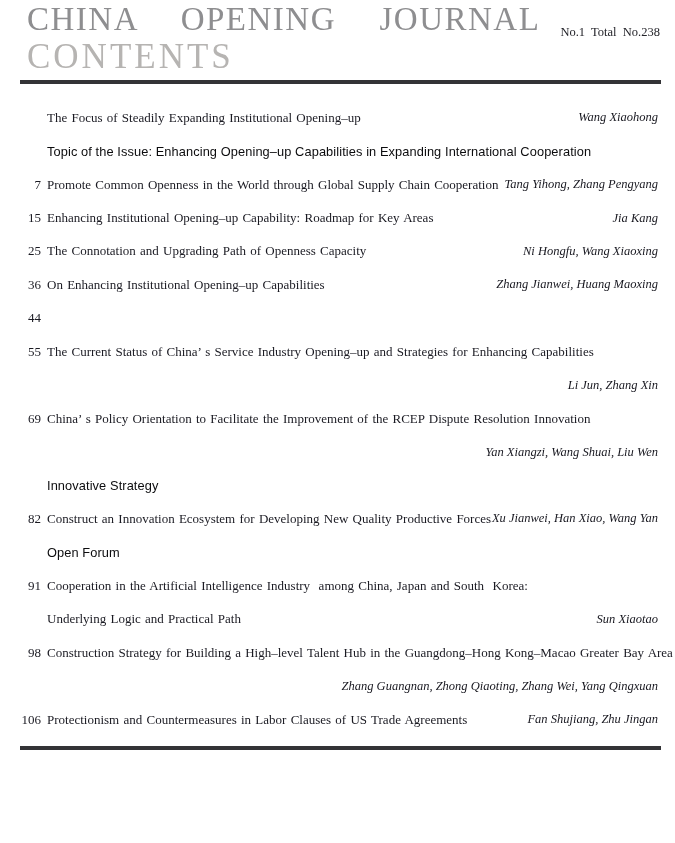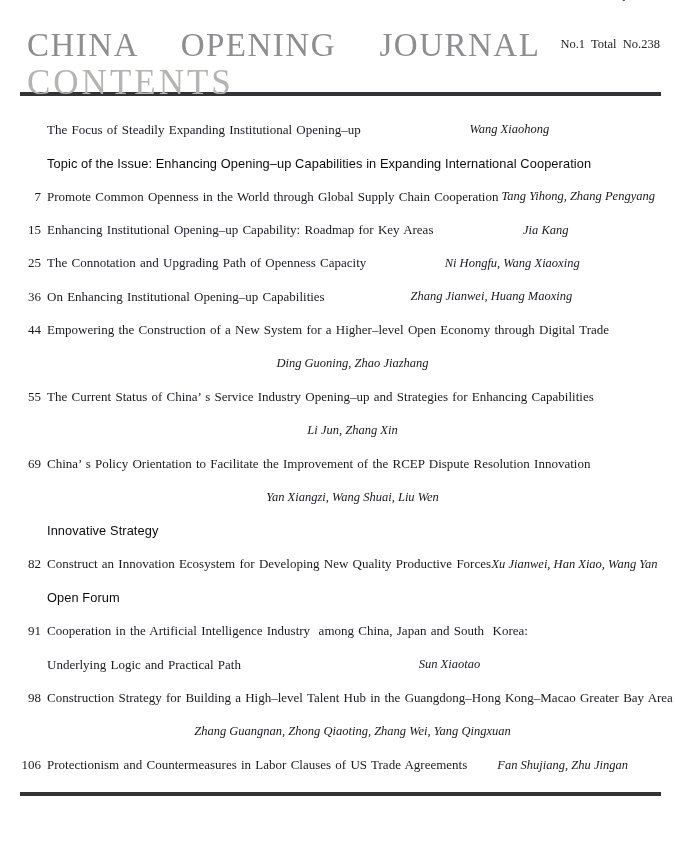--- a/index.html
+++ b/index.html
@@ -14,21 +14,21 @@
   *{margin:0;padding:0;box-sizing:border-box;}
   html,body{background:#fff;}
   .page{
     width:675px;height:843px;
     background:var(--page-bg);
     font-family:"Liberation Serif", serif;
     position:relative;overflow:hidden;
     margin:0 auto;
   }
   
-  .header{position:relative;padding:26px 15px 0 27px;height:92px;}
+  .header{position:relative;padding:0 15px 0 27px;height:80px;}
   .journal-title{
     font-size:33px;line-height:1.18;
     color:var(--journal-title-color);
     letter-spacing:1.5px;word-spacing:12px;
     white-space:pre;font-weight:400;
   }
   .contents-label{
     font-size:35px;line-height:1.0;margin-top:0;
     color:var(--contents-color);
     letter-spacing:3px;font-weight:400;
@@ -48,21 +48,21 @@
   .double-rule.bottom{margin-top:10px;}
   
   .toc{padding:17px 17px 0 20px;}
   .toc-row{
     height:33.45px;display:flex;align-items:center;
     font-size:13px;color:var(--body-text-color);
   }
   .pagenum{flex:none;width:21px;text-align:right;margin-right:6px;}
   .title{white-space:pre;word-spacing:1px;}
   .authors{
-    flex:1;text-align:center;font-style:italic;
+    flex:1;text-align:right;font-style:italic;
     font-size:12.5px;white-space:pre;color:#17171f;
   }
   .row-section .title{
     font-family:"Liberation Sans", sans-serif;
     font-size:12.8px;color:var(--heading-text-color);
     word-spacing:0;letter-spacing:0.1px;
   }
 </style>
 </head>
 <body>
@@ -113,29 +113,23 @@
   </div>
 
   <div class="toc-row row-article">
     <span class="pagenum">36</span>
     <span class="title">On Enhancing Institutional Opening–up Capabilities</span>
     <span class="authors">Zhang Jianwei, Huang Maoxing</span>
   </div>
 
   <div class="toc-row row-article">
     <span class="pagenum">44</span>
-    <span class="title">Empowering the Construction of a New System for a Higher–level Open Economy through Digital Trade</span>
-    <span class="authors"></span>
-  </div>
-
-  <div class="toc-row row-authors">
-    <span class="pagenum"></span>
-    <span class="title"></span>
-    <span class="authors">Ding Guoning, Zhao Jiazhang</span>
-  </div>
+    <span class="authors"></span>
+  </div>
+
 
   <div class="toc-row row-article">
     <span class="pagenum">55</span>
     <span class="title">The Current Status of China’ s Service Industry Opening–up and Strategies for Enhancing Capabilities</span>
     <span class="authors"></span>
   </div>
 
   <div class="toc-row row-authors">
     <span class="pagenum"></span>
     <span class="title"></span>

